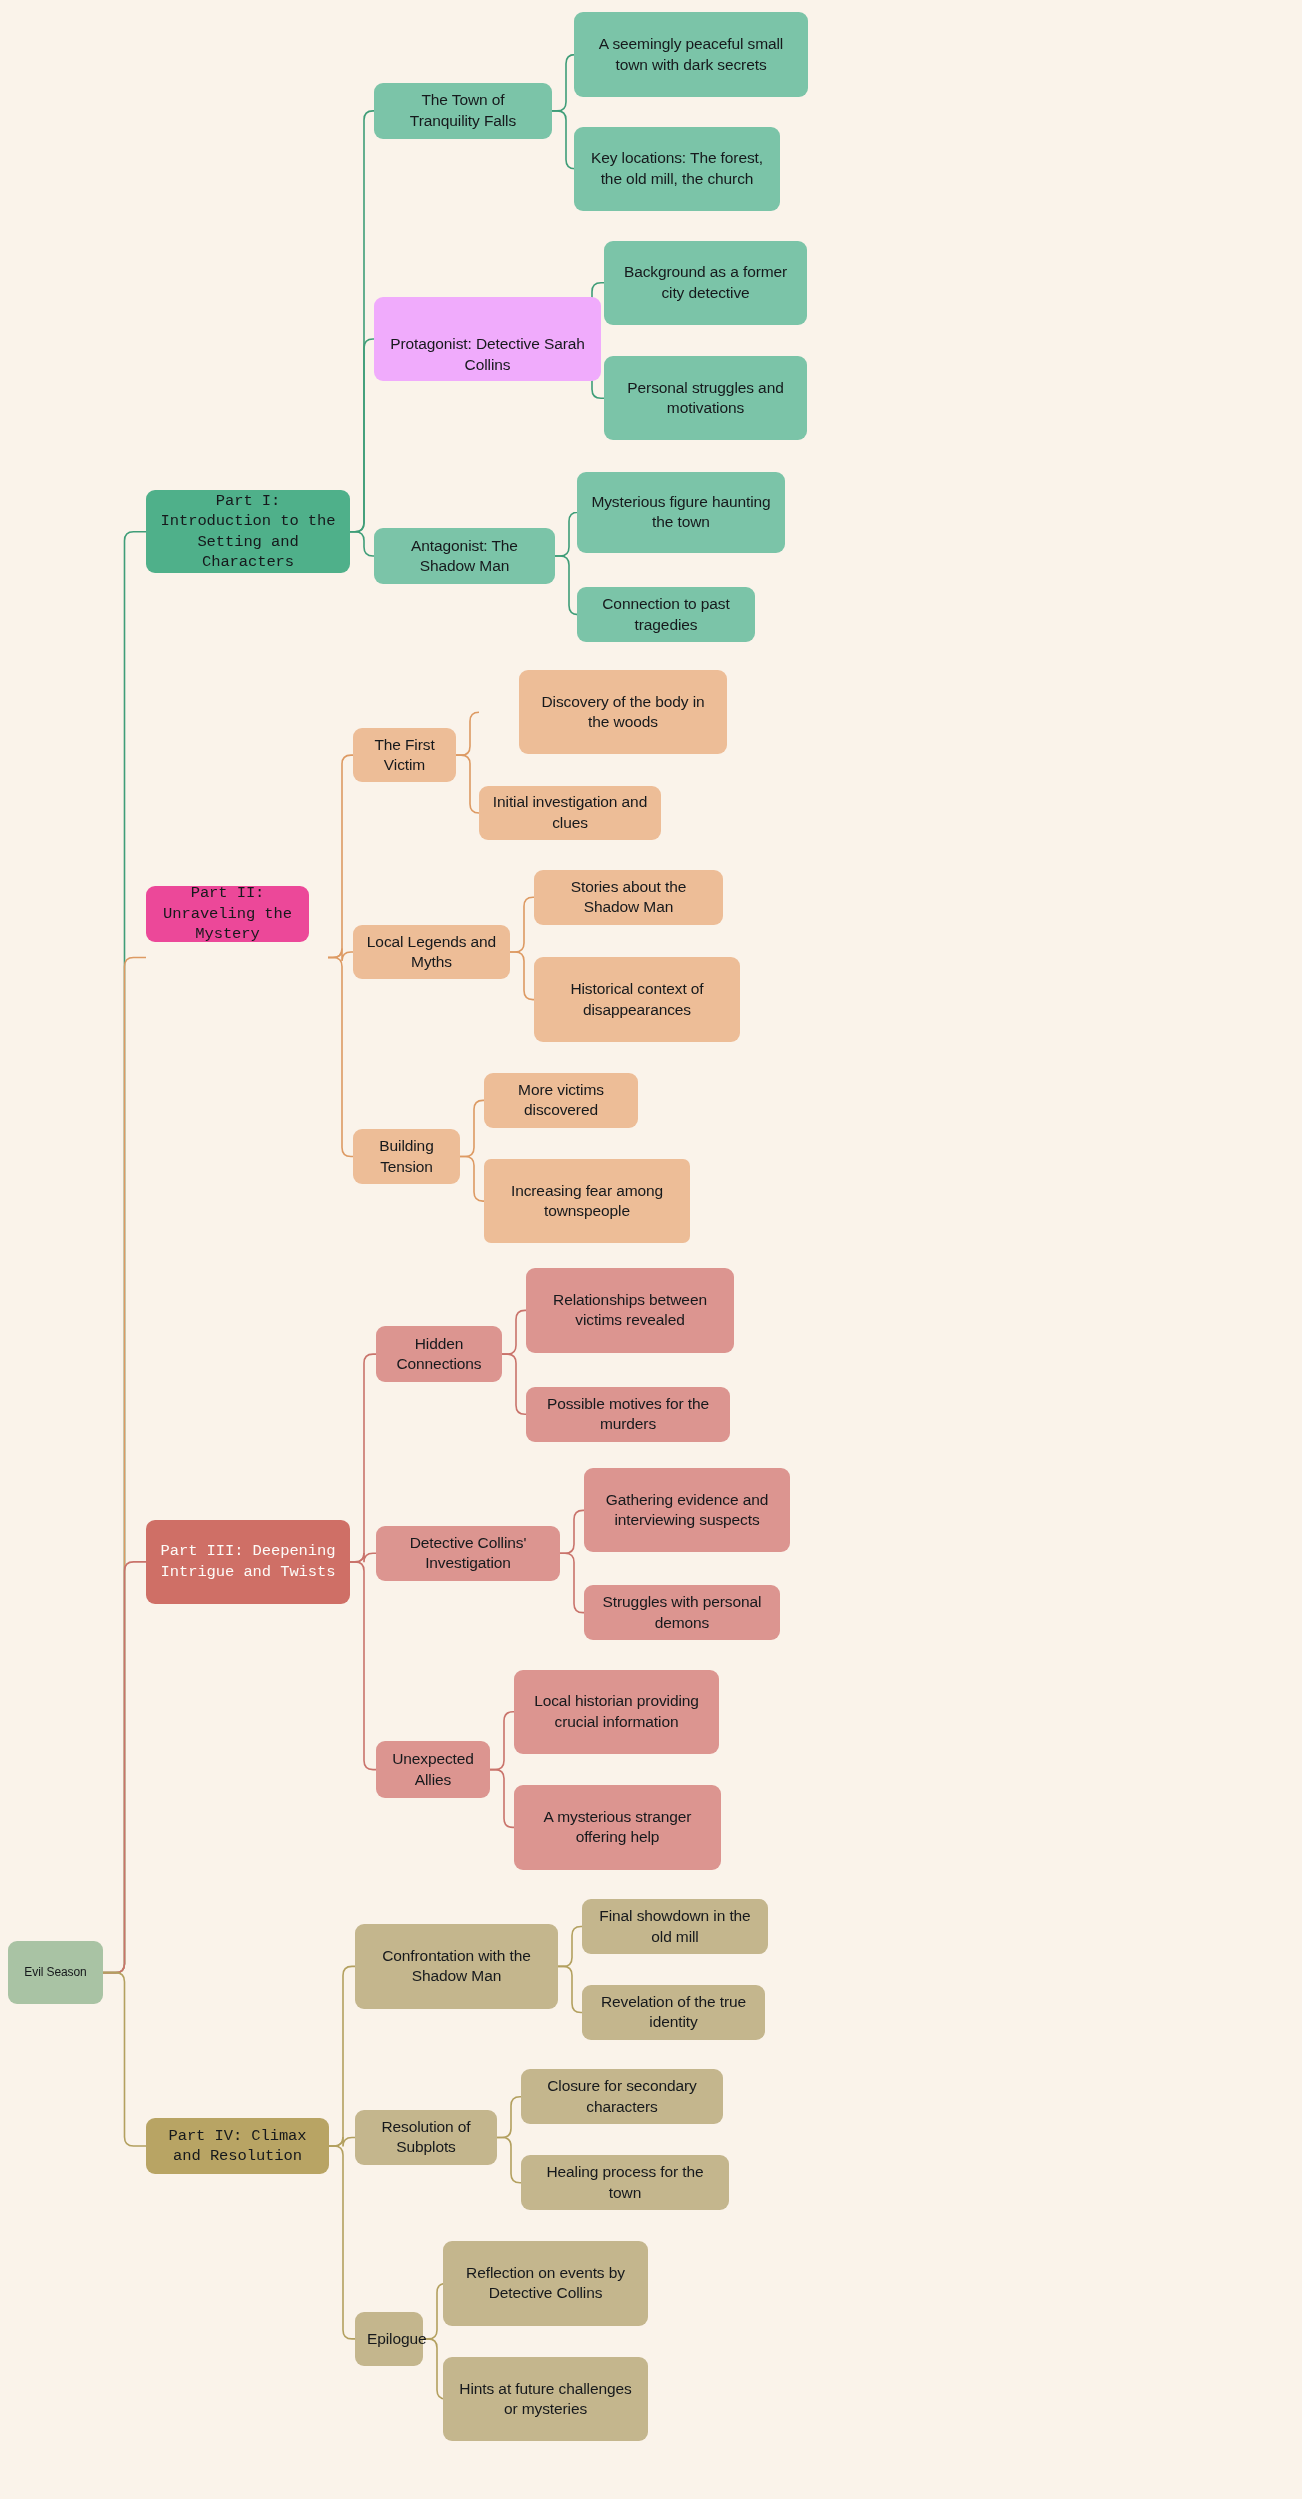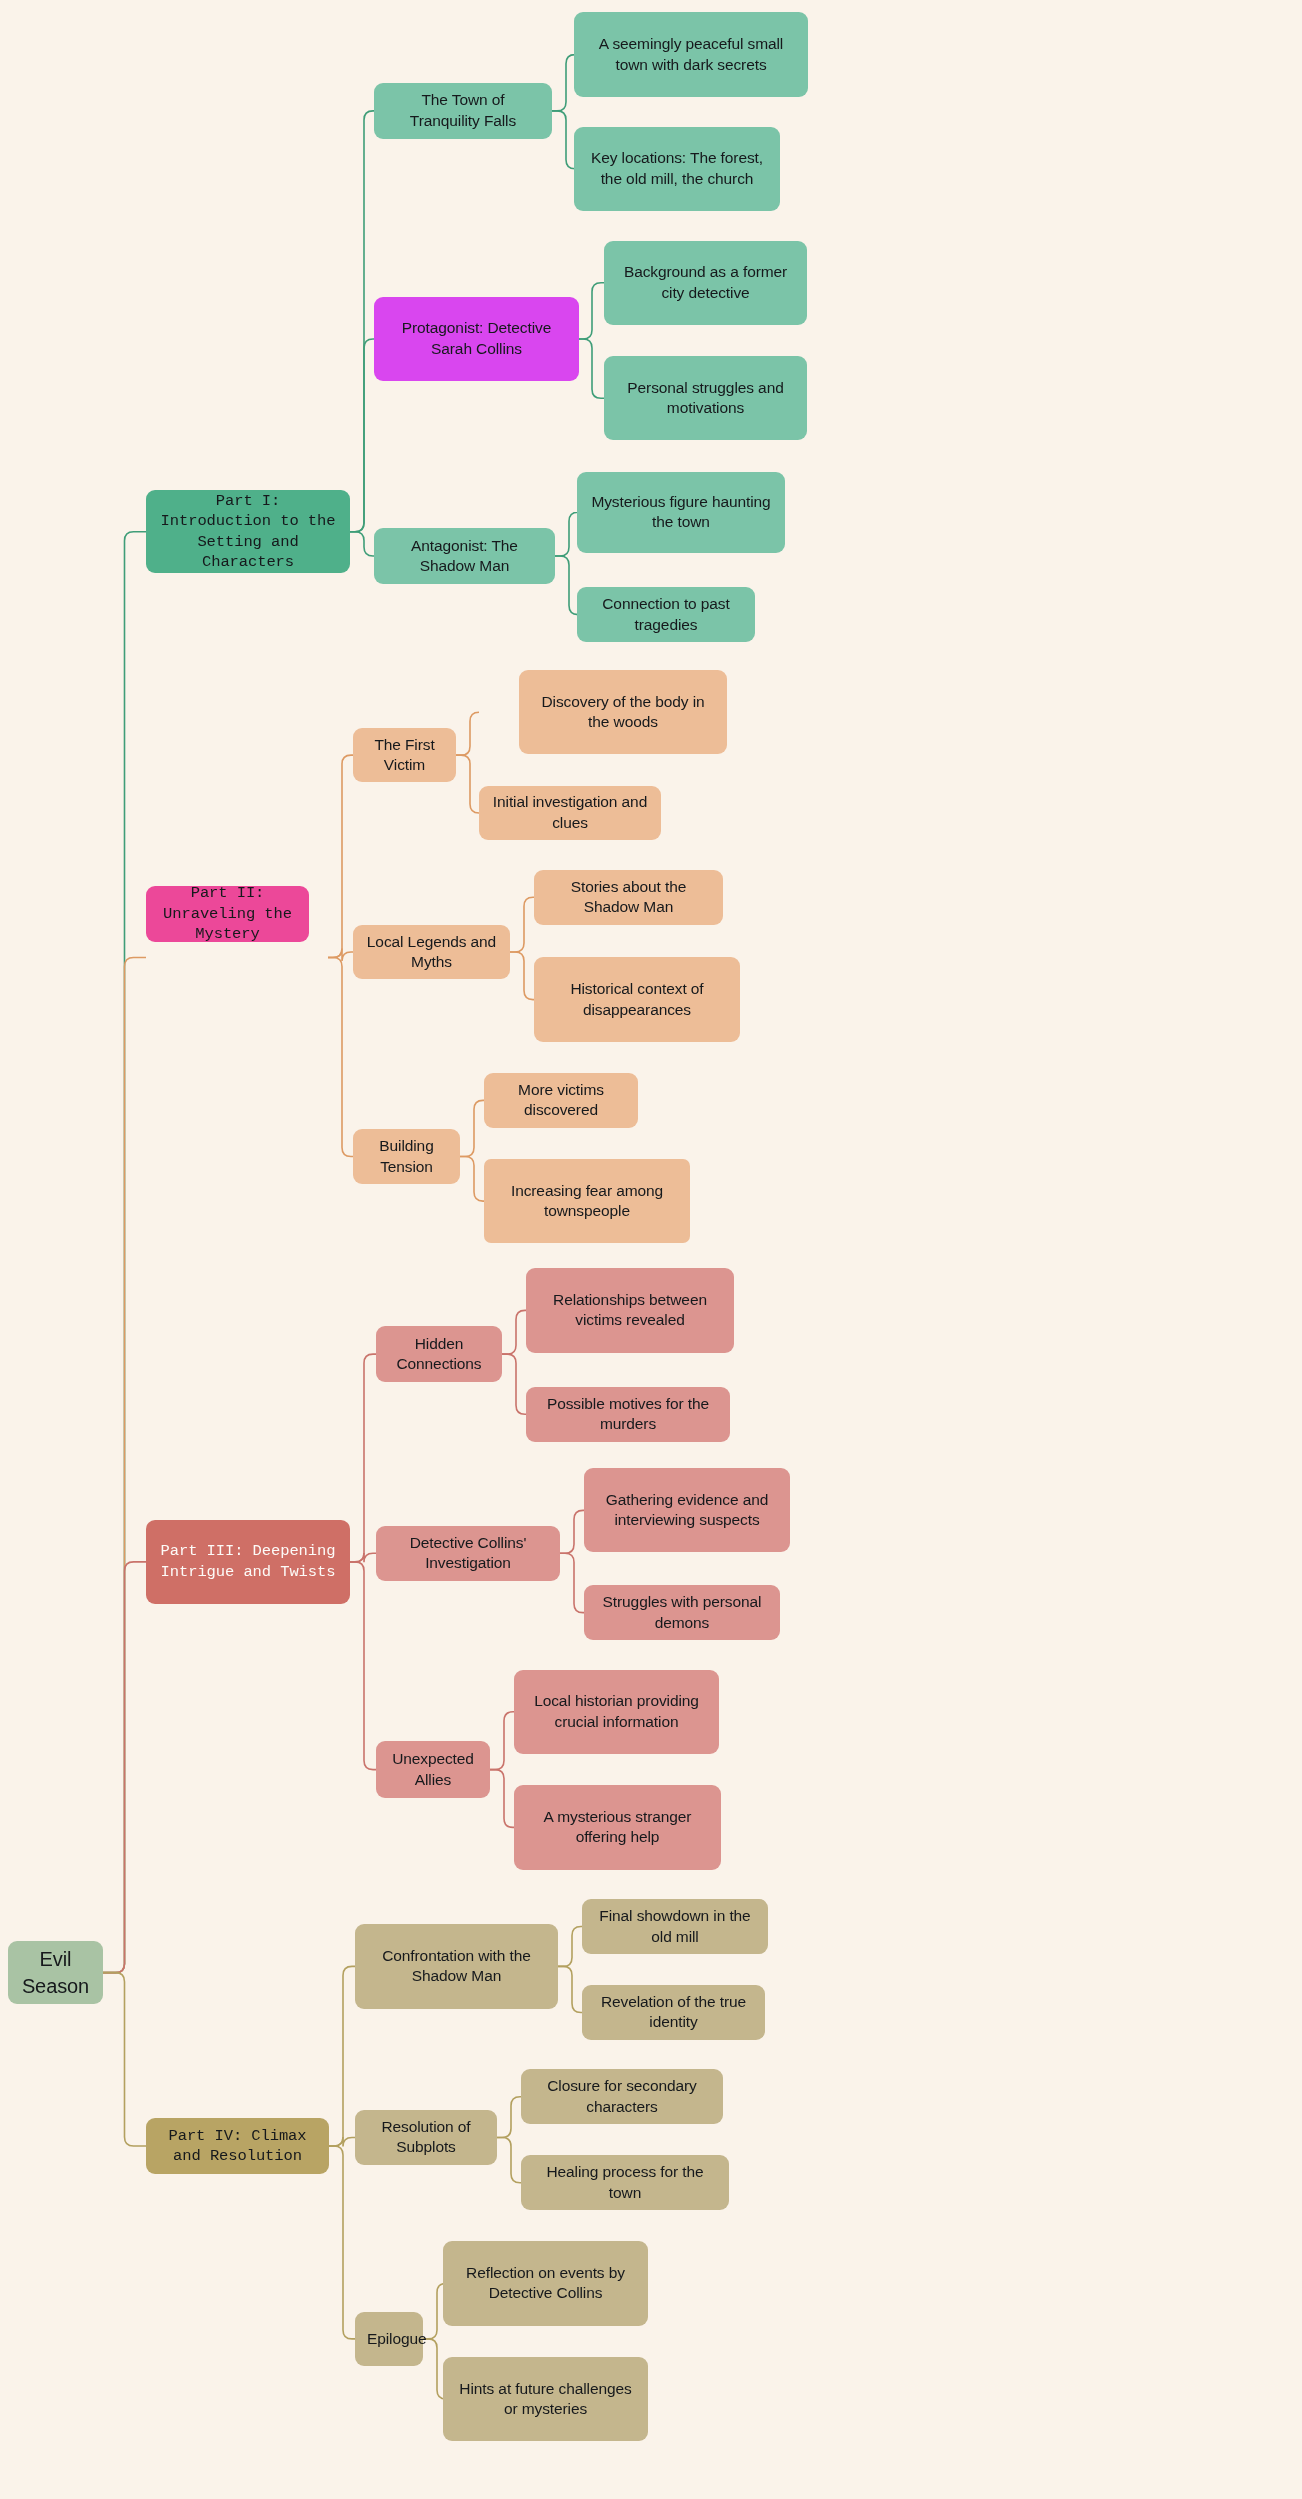--- a/index.html
+++ b/index.html
@@ -34,21 +34,21 @@
     display: flex;
     align-items: center;
     justify-content: center;
     text-align: center;
     padding: 6px 12px;
     line-height: 1.32;
     color: #16191c;
     font-size: 15.5px;
     letter-spacing: -0.1px;
   }
-  .node.root      { font-size: 20px; }
+  .node.root      { font-size: 12px; }
   .node.level1    { font-size: 15.5px; font-family: Liberation Mono, monospace; }
   .node.level2    { font-size: 15.5px; }
   .node.level3    { font-size: 15.5px; }
   .node.light-text { color: #fdfbf8; }
   .node-label {
     display: block;
     width: 100%;
   }
 </style>
 </head>
@@ -105,21 +105,21 @@
     </div>
     <div class="node level2" style="background: rgb(123, 196, 168); left: 374px; top: 82.7794px; width: 178px; height: 56.2275px;">
       <span class="node-label">The Town of Tranquility Falls</span>
     </div>
     <div class="node level3" style="background: rgb(123, 196, 168); left: 574px; top: 12.495px; width: 234px; height: 84.3412px;">
       <span class="node-label">A seemingly peaceful small town with dark secrets</span>
     </div>
     <div class="node level3" style="background: rgb(123, 196, 168); left: 574px; top: 126.512px; width: 206px; height: 84.3412px;">
       <span class="node-label">Key locations: The forest, the old mill, the church</span>
     </div>
-    <div class="node level2" style="background: #d946ef; left: 374px; top: 296.756px; width: 205px; height: 84.3412px;">
+    <div class="node level2" style="background: #f0abfc; left: 374px; top: 296.756px; width: 227px; height: 84.3412px; align-items: flex-end;">
       <span class="node-label">Protagonist: Detective Sarah Collins</span>
     </div>
     <div class="node level3" style="background: rgb(123, 196, 168); left: 604px; top: 240.529px; width: 203px; height: 84.3412px;">
       <span class="node-label">Background as a former city detective</span>
     </div>
     <div class="node level3" style="background: rgb(123, 196, 168); left: 604px; top: 356.107px; width: 203px; height: 84.3412px;">
       <span class="node-label">Personal struggles and motivations</span>
     </div>
     <div class="node level2" style="background: rgb(123, 196, 168); left: 374px; top: 527.914px; width: 181px; height: 56.2275px;">
       <span class="node-label">Antagonist: The Shadow Man</span>

